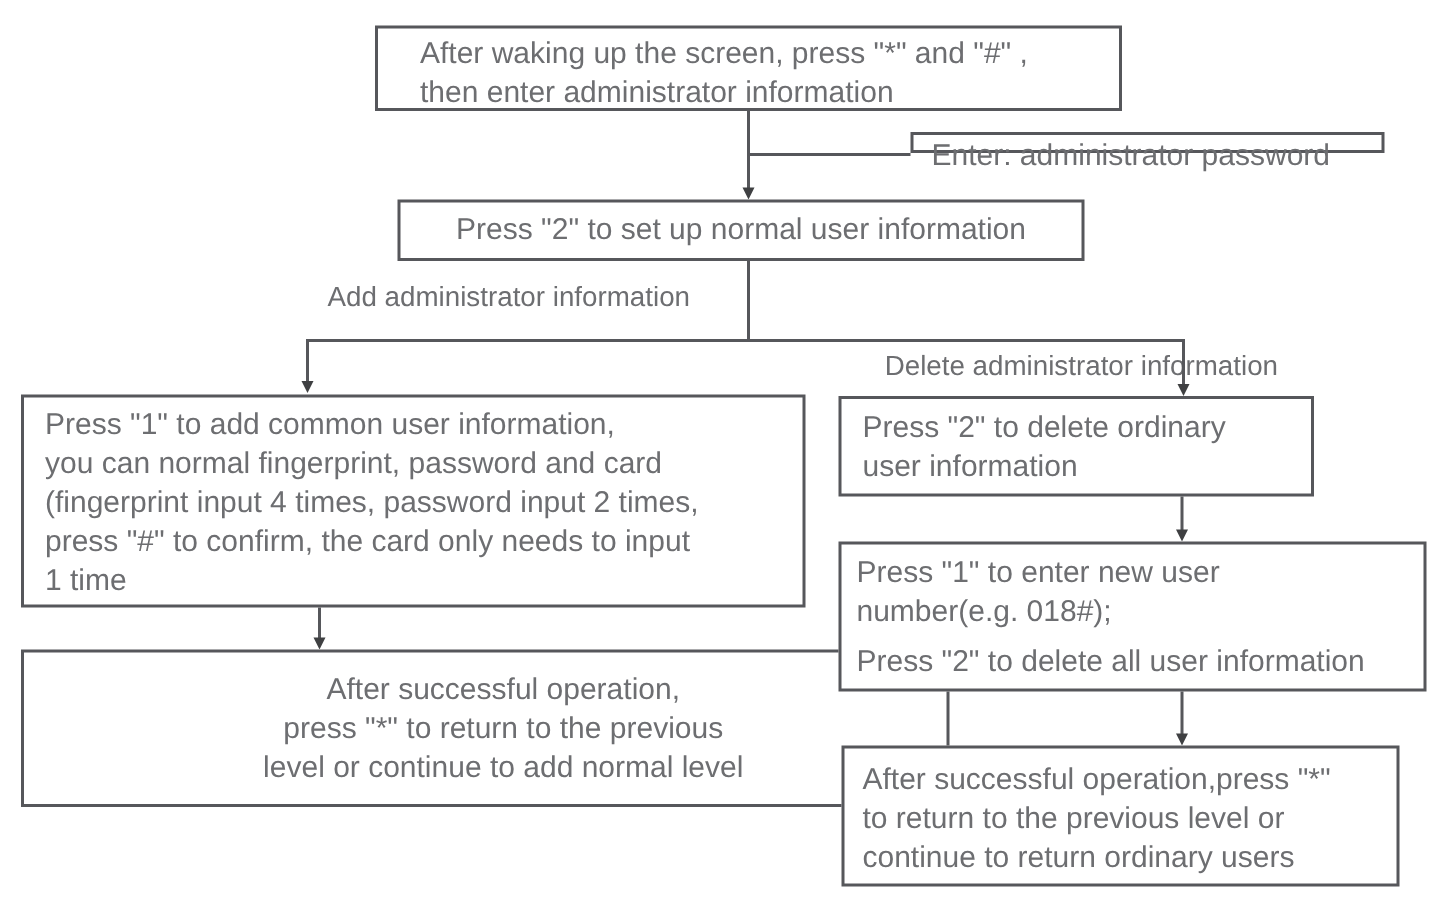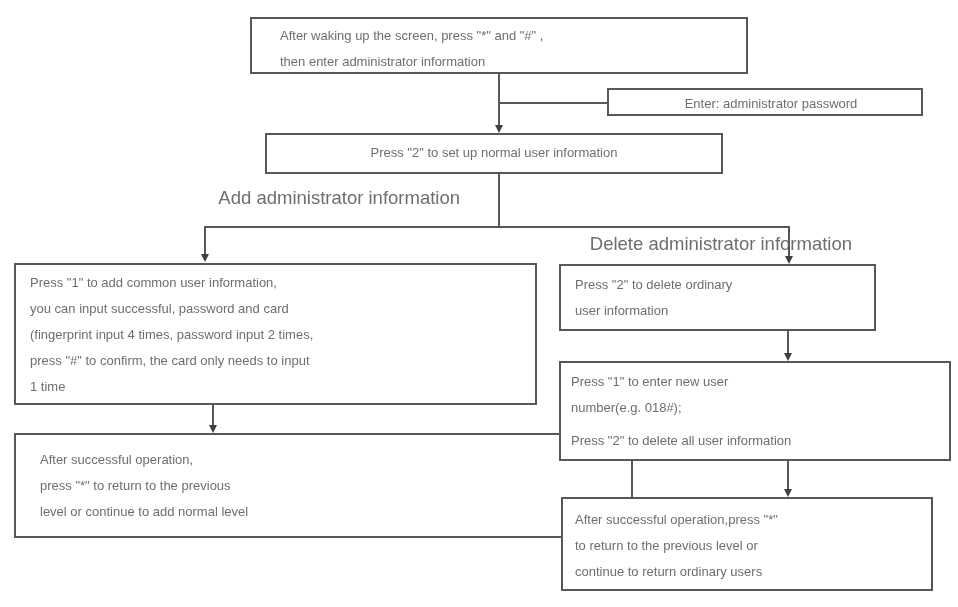--- a/index.html
+++ b/index.html
@@ -15,21 +15,21 @@
     background:var(--bg);
     font-family:"Liberation Sans", sans-serif;
     color:var(--text);
     overflow:hidden;
   }
   .box{
     position:absolute;
     border:2px solid var(--border);
     background:var(--bg);
     box-sizing:border-box;
-    font-size:13px;
+    font-size:20px;
     line-height:26px;
     color:var(--text);
     white-space:nowrap;
   }
   .box .tline{white-space:nowrap;}
   .vline{position:absolute;width:2px;background:var(--line);}
   .hline{position:absolute;height:2px;background:var(--line);}
   .arrow{
     position:absolute;width:0;height:0;
     border-left:4.5px solid transparent;
@@ -52,51 +52,51 @@
 
   <div class="box" style="left:250px;top:17px;width:498px;height:57px;padding:4px 0 0 28px;">
     <div class="tline">After waking up the screen, press "*" and "#" ,</div>
     <div class="tline">then enter administrator information</div>
   </div>
 
   <div class="vline" style="left:498px;top:74px;height:52px;"></div>
   <div class="arrow" style="left:495px;top:125px;"></div>
   <div class="hline" style="left:499px;top:102px;width:108px;"></div>
 
-  <div class="box" style="left:607px;top:88px;width:316px;height:28px;padding:1px 0 0 12px;text-align:center;">
+  <div class="box" style="left:607px;top:88px;width:316px;height:14px;padding:1px 0 0 12px;">
     <div class="tline">Enter: administrator password</div>
   </div>
 
   <div class="box" style="left:265px;top:133px;width:458px;height:41px;padding:5px 0 0 0;text-align:center;">
     <div class="tline">Press "2" to set up normal user information</div>
   </div>
 
   <div class="vline" style="left:498px;top:174px;height:54px;"></div>
 
   <div class="branch-label" style="left:140px;top:187px;width:320px;">Add administrator information</div>
   <div class="branch-label" style="left:532px;top:187px;width:320px;margin-top:46px;">Delete administrator information</div>
 
   <div class="hline" style="left:204px;top:226px;width:586px;"></div>
   <div class="vline" style="left:204px;top:226px;height:30px;"></div>
   <div class="arrow" style="left:201px;top:254px;"></div>
   <div class="vline" style="left:788px;top:226px;height:31px;"></div>
   <div class="arrow" style="left:785px;top:256px;"></div>
 
   <div class="box" style="left:14px;top:263px;width:523px;height:142px;padding:5px 0 0 14px;">
     <div class="tline">Press "1" to add common user information,</div>
-    <div class="tline">you can input successful, password and card</div>
+    <div class="tline">you can normal fingerprint, password and card</div>
     <div class="tline">(fingerprint input 4 times, password input 2 times,</div>
     <div class="tline">press "#" to confirm, the card only needs to input</div>
     <div class="tline">1 time</div>
   </div>
 
   <div class="vline" style="left:212px;top:405px;height:22px;"></div>
   <div class="arrow" style="left:209px;top:425px;"></div>
 
-  <div class="box" style="left:14px;top:433px;width:619px;height:105px;padding:12px 0 0 24px;">
+  <div class="box" style="left:14px;top:433px;width:619px;height:105px;padding:12px 0 0 24px;text-align:center;">
     <div class="tline">After successful operation,</div>
     <div class="tline">press "*" to return to the previous</div>
     <div class="tline">level or continue to add normal level</div>
   </div>
 
   <div class="box" style="left:559px;top:264px;width:317px;height:67px;padding:6px 0 0 14px;">
     <div class="tline">Press "2" to delete ordinary</div>
     <div class="tline">user information</div>
   </div>
 

